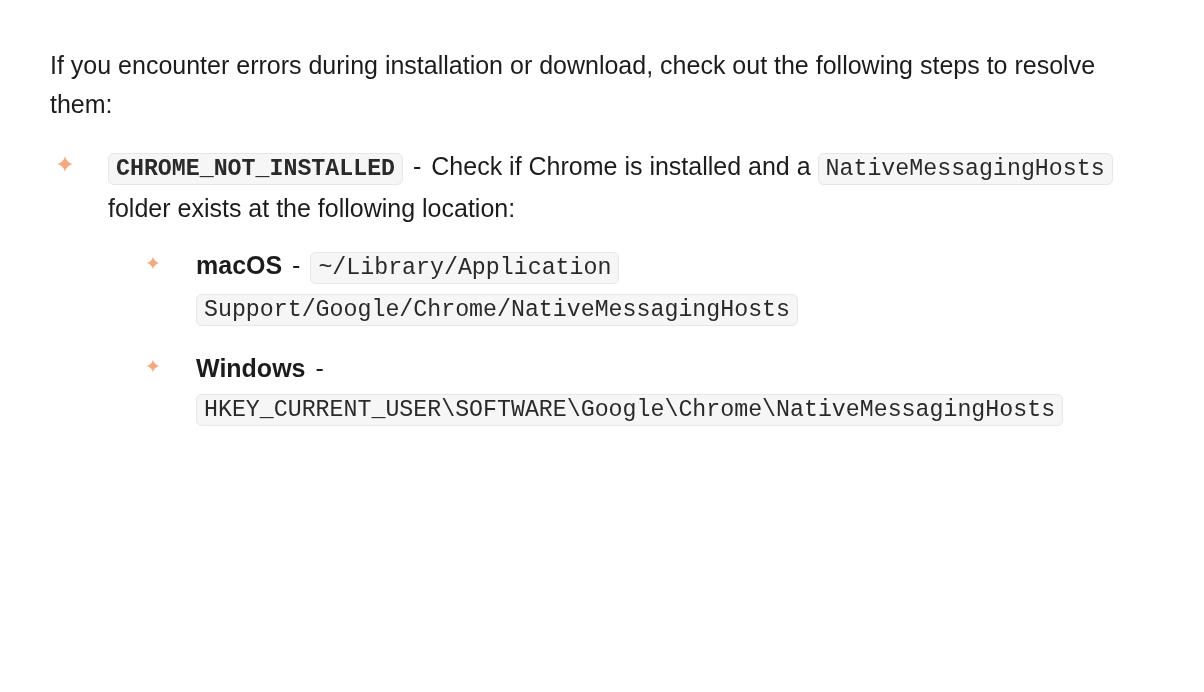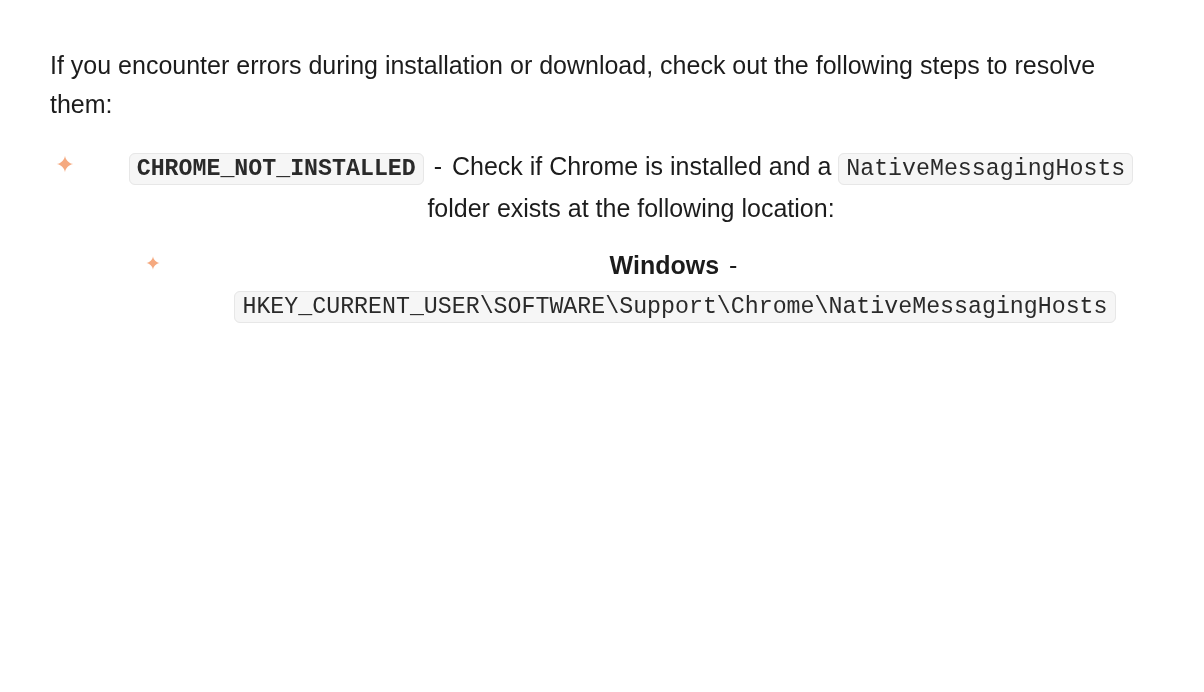--- a/index.html
+++ b/index.html
@@ -11,21 +11,20 @@
       background: #ffffff;
       padding: 46px 50px 40px 50px;
       width: 1204px;
     }
     .intro {
       margin-bottom: 23px;
     }
     ul {
       list-style: none;
       padding: 0;
-      text-align: center;
     }
     li.level-1 {
       position: relative;
       padding-left: 58px;
       margin-bottom: 8px;
     }
     li.level-2 {
       position: relative;
       padding-left: 58px;
       margin-top: 18px;
@@ -94,18 +93,28 @@
       <code class="em">CHROME_NOT_INSTALLED</code><span class="dash"> - </span><span>Check if Chrome is installed and a </span><code>NativeMessagingHosts</code><span> folder exists at the following location:</span>
     </span>
     <ul class="sub">
       <li class="level-2">
         <span class="bullet">
           <svg viewBox="0 0 24 24">
               <path d="M12 2 C12.5 7 17 11.5 22 12 C17 12.5 12.5 17 12 22 C11.5 17 7 12.5 2 12 C7 11.5 11.5 7 12 2 Z"></path>
             </svg>
         </span>
         <span class="li-body">
-          <b>Windows</b><span class="dash"> - </span><code>HKEY_CURRENT_USER\SOFTWARE\Support\Chrome\NativeMessagingHosts</code>
+          <b>macOS</b><span class="dash"> - </span><code>~/Library/Application Support/Google/Chrome/NativeMessagingHosts</code>
+        </span>
+      </li>
+      <li class="level-2">
+        <span class="bullet">
+          <svg viewBox="0 0 24 24">
+              <path d="M12 2 C12.5 7 17 11.5 22 12 C17 12.5 12.5 17 12 22 C11.5 17 7 12.5 2 12 C7 11.5 11.5 7 12 2 Z"></path>
+            </svg>
+        </span>
+        <span class="li-body">
+          <b>Windows</b><span class="dash"> - </span><code>HKEY_CURRENT_USER\SOFTWARE\Google\Chrome\NativeMessagingHosts</code>
         </span>
       </li>
     </ul>
   </li>
 </ul>
 
 </body></html>

